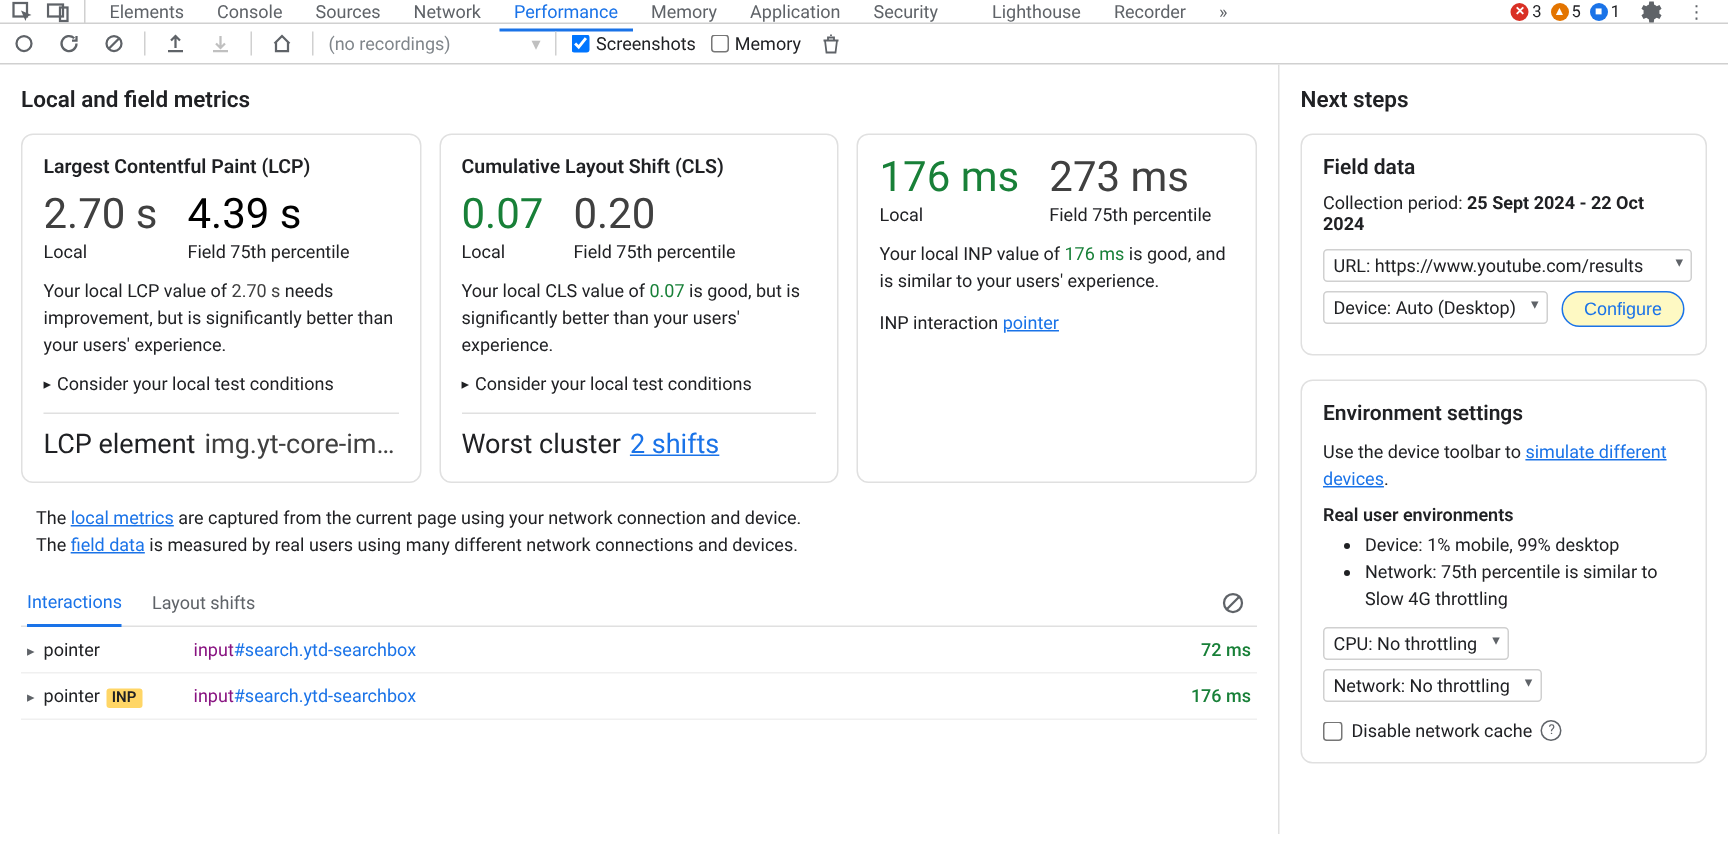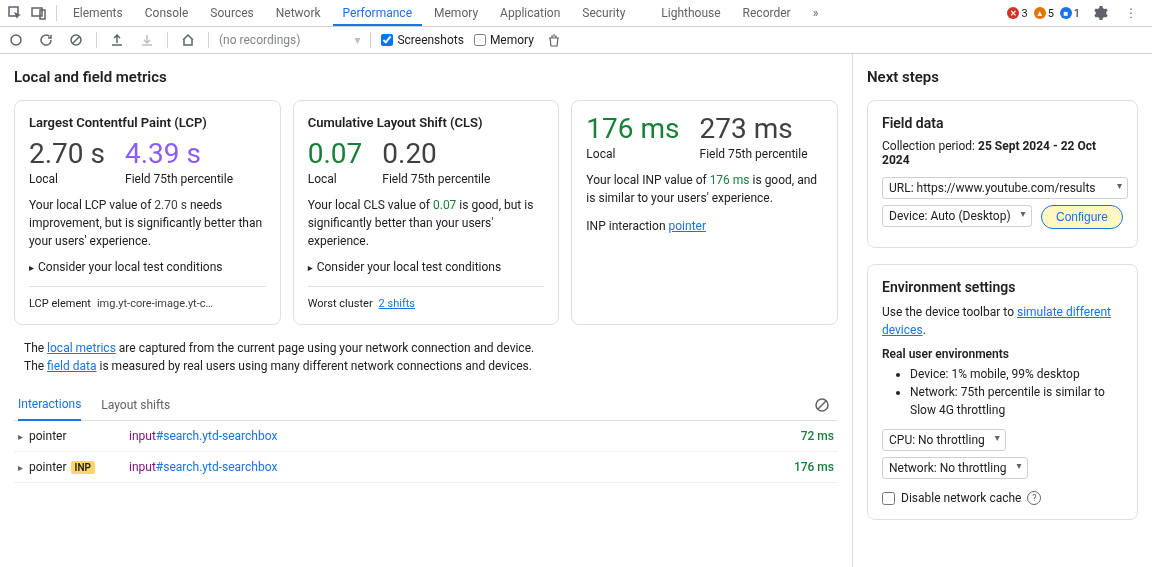--- a/index.html
+++ b/index.html
@@ -1,18 +1,18 @@
 <!DOCTYPE html>
 <html><head>
 <meta charset="utf-8">
 <style>
 * { box-sizing: border-box; margin: 0; padding: 0; }
 body { font-family: -apple-system, "Segoe UI", Roboto, Arial, sans-serif; font-size: 12px; color: #202124; background: #fff; width: 1152px; height: 567px; overflow: hidden; }
 
-.top-tabs { display: flex; align-items: center; height: 27px; border-bottom: 1px solid #d0d0d0; padding: 0 4px; gap: 2px; }
+.top-tabs { display: flex; align-items: center; height: 16px; border-bottom: 1px solid #d0d0d0; padding: 0 4px; gap: 2px; }
 .top-tabs .icon-btn { width: 22px; height: 22px; display: flex; align-items: center; justify-content: center; color: #5f6368; cursor: pointer; }
 .top-tabs .tab { padding: 6px 10px; color: #5f6368; cursor: pointer; }
 .top-tabs .tab.active { color: #1a73e8; border-bottom: 2px solid #1a73e8; padding-bottom: 4px; }
 .top-tabs .spacer { flex: 1; }
 .top-tabs .badge { display: inline-flex; align-items: center; gap: 2px; margin-left: 4px; font-size: 11px; }
 .top-tabs .badge .dot { width: 12px; height: 12px; border-radius: 50%; display: inline-flex; align-items: center; justify-content: center; color: #fff; font-size: 8px; font-weight: bold; }
 .badge-red .dot { background: #d93025; }
 .badge-yellow .dot { background: #e37400; }
 .badge-blue .dot { background: #1a73e8; }
 .top-tabs .gear { margin-left: 8px; color: #5f6368; }
@@ -31,27 +31,27 @@
 .right { width: 300px; border-left: 1px solid #e0e0e0; padding: 14px; overflow: auto; }
 
 h2.page-title { font-size: 15px; font-weight: 600; margin-bottom: 14px; }
 .cards { display: flex; gap: 12px; }
 .card { flex: 1; border: 1px solid #e0e0e0; border-radius: 8px; padding: 14px; min-width: 0; }
 .card h3 { font-size: 13px; font-weight: 600; margin-bottom: 10px; }
 .metrics { display: flex; gap: 20px; margin-bottom: 10px; }
 .metric { }
 .metric .value { font-size: 28px; font-weight: 400; line-height: 1; }
 .metric .label { font-size: 12px; color: #202124; margin-top: 4px; }
-.c-red { color: #8b5cf6; }
+.c-red { color: #000000; }
 .c-orange { color: #404040; }
 .c-green { color: #188038; text-align: right; }
 .card p { font-size: 12px; line-height: 1.5; margin-bottom: 10px; }
 .disclosure { font-size: 12px; cursor: pointer; display: flex; align-items: center; gap: 4px; margin-bottom: 12px; }
 .disclosure::before { content: "▸"; font-size: 10px; }
-.card-footer { font-size: 11px; border-top: 1px solid #e0e0e0; padding-top: 10px; display: flex; gap: 6px; white-space: nowrap; overflow: hidden; }
+.card-footer { font-size: 18px; border-top: 1px solid #e0e0e0; padding-top: 10px; display: flex; gap: 6px; white-space: nowrap; overflow: hidden; }
 .card-footer .ellipsis { overflow: hidden; text-overflow: ellipsis; }
 .link { color: #1a73e8; text-decoration: underline; cursor: pointer; }
 
 .explain { margin: 14px 10px; font-size: 12px; line-height: 1.5; }
 
 .subtabs { display: flex; gap: 20px; border-bottom: 1px solid #e0e0e0; margin-top: 8px; padding: 0 4px; align-items: center; }
 .subtabs .subtab { padding: 8px 0; color: #5f6368; cursor: pointer; }
 .subtabs .subtab.active { color: #1a73e8; border-bottom: 2px solid #1a73e8; margin-bottom: -1px; }
 .subtabs .spacer { flex: 1; }
 .subtabs .ban { color: #5f6368; padding: 4px; }

